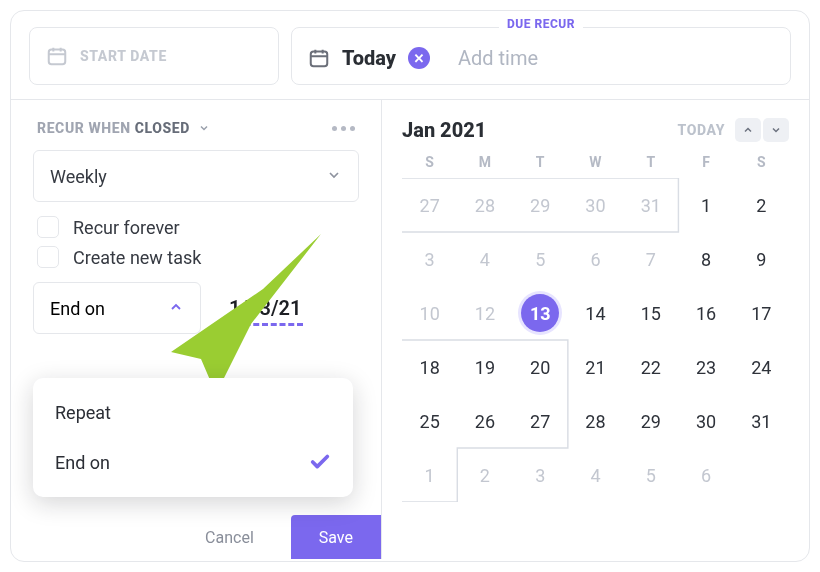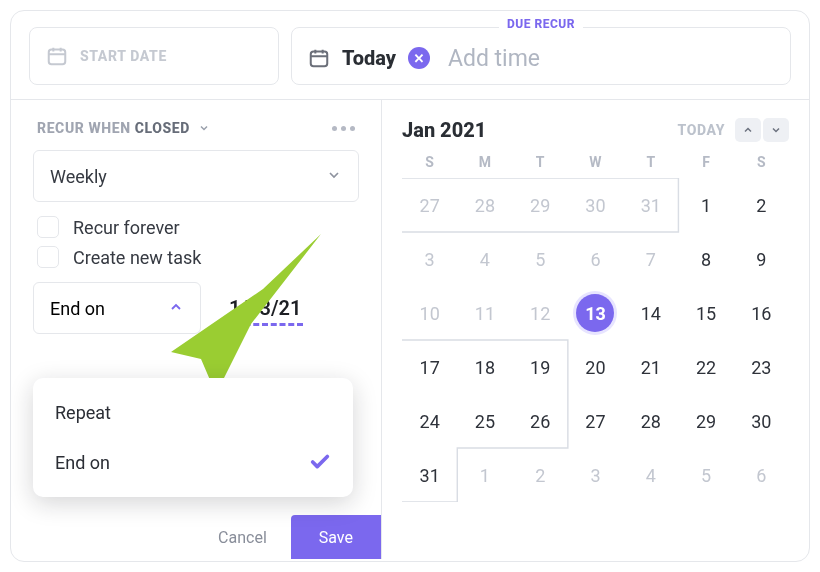--- a/index.html
+++ b/index.html
@@ -19,21 +19,21 @@
   .top{display:flex;gap:12px;padding:16px 18px 14px 18px}
   .pill{height:58px;border:1.5px solid var(--border);border-radius:8px;display:flex;align-items:center;padding:0 16px;background:#fff}
   .start-pill{width:250px}
   .due-pill{flex:1;position:relative;padding-top:4px}
   .due-tag{position:absolute;top:-11px;left:50%;transform:translateX(-50%);font-size:12px;font-weight:800;letter-spacing:.5px;color:var(--purple);background:#fff;padding:0 8px}
   .cal-icon{width:22px;height:22px;margin-right:12px;display:inline-block;position:relative}
   .cal-icon svg{width:22px;height:22px}
   .lbl-start{color:#c5c9d1;font-weight:800;letter-spacing:.6px;font-size:14px}
   .due-text{font-size:20px;font-weight:800;color:var(--text)}
   .clear-btn{width:22px;height:22px;margin-left:12px;border-radius:50%;background:var(--purple);display:inline-flex;align-items:center;justify-content:center;color:#fff;font-size:13px;font-weight:800}
-  .addtime{margin-left:18px;color:#b0b6c2;font-size:23px}
+  .addtime{margin-left:28px;color:#b0b6c2;font-size:20px}
   
   .body{display:flex;height:calc(100% - 90px);border-top:1.5px solid var(--border)}
   .left{width:370px;padding:18px 22px;position:relative}
   .right{flex:1;border-left:1.5px solid var(--border);padding:18px 20px 0 20px;position:relative}
   
   .recur-head{display:flex;align-items:center;justify-content:space-between;margin:0 4px 12px 4px}
   .recur-label{font-size:14px;font-weight:800;letter-spacing:.6px;color:#a0a5b1}
   .recur-val{color:#676d79}
   .chev{display:inline-block;margin-left:4px;vertical-align:middle}
   .dots{display:flex;gap:4px;align-items:center}
@@ -44,21 +44,21 @@
   .endon-row{display:flex;align-items:center;gap:28px;margin-top:14px}
   .endon-sel{width:168px;height:52px;border:1.5px solid var(--border);border-radius:6px;display:flex;align-items:center;justify-content:space-between;padding:0 16px;font-size:18px}
   .date-ul{font-size:20px;color:#1d1f24;font-weight:600;position:relative}
   .date-ul::after{content:"";position:absolute;left:-2px;right:-2px;bottom:-6px;border-bottom:3px dashed var(--purple)}
   
   .popover{position:absolute;left:22px;top:278px;width:320px;background:#fff;border-radius:10px;box-shadow:0 6px 24px rgba(20,20,30,.18);padding:10px 0;z-index:4}
   .pop-item{display:flex;align-items:center;justify-content:space-between;padding:14px 22px;font-size:18px;color:#2b2e35}
   .check-mark{color:var(--purple);font-size:22px;font-weight:900;display:none}
   .check-mark.show{display:inline-flex}
   
-  .footer{position:absolute;bottom:0;left:0;right:0;display:flex;justify-content:flex-end;gap:4px;padding:8px 0 0 0}
+  .footer{position:absolute;bottom:0;left:0;right:0;display:flex;justify-content:flex-end;gap:17px;padding:8px 0 0 0}
   .btn-cancel{height:44px;padding:0 20px;display:flex;align-items:center;font-size:16px;color:#898e9a;background:transparent;border:none}
   .btn-save{height:44px;padding:0 28px;display:flex;align-items:center;font-size:16px;color:#fff;background:var(--purple);border:none;border-radius:4px 0 0 0}
   
   .cal-head{display:flex;align-items:center;justify-content:space-between;margin-bottom:10px}
   .month{font-size:20px;font-weight:800;color:#2a2e34}
   .today-lbl{font-size:14px;font-weight:800;letter-spacing:.6px;color:#bcc2cc;margin-right:8px}
   .navbtn{width:26px;height:24px;border-radius:5px;background:#eef0f4;display:inline-flex;align-items:center;justify-content:center;margin-left:2px}
   .navbtn svg{width:12px;height:12px}
   .dow{display:grid;grid-template-columns:repeat(7,1fr);text-align:center;color:#b5bac5;font-weight:700;font-size:14px;margin:12px 0 8px}
   .grid{display:grid;grid-template-columns:repeat(7,1fr);position:relative}
@@ -245,23 +245,20 @@
             <div class="cell">
               <span class="num">8</span>
             </div>
             <div class="cell">
               <span class="num">9</span>
             </div>
             <div class="cell out">
               <span class="num">10</span>
             </div>
             <div class="cell out">
-              <span class="num">11</span>
-            </div>
-            <div class="cell out">
               <span class="num">12</span>
             </div>
             <div class="cell selected">
               <span class="num">13</span>
             </div>
             <div class="cell">
               <span class="num">14</span>
             </div>
             <div class="cell">
               <span class="num">15</span>

